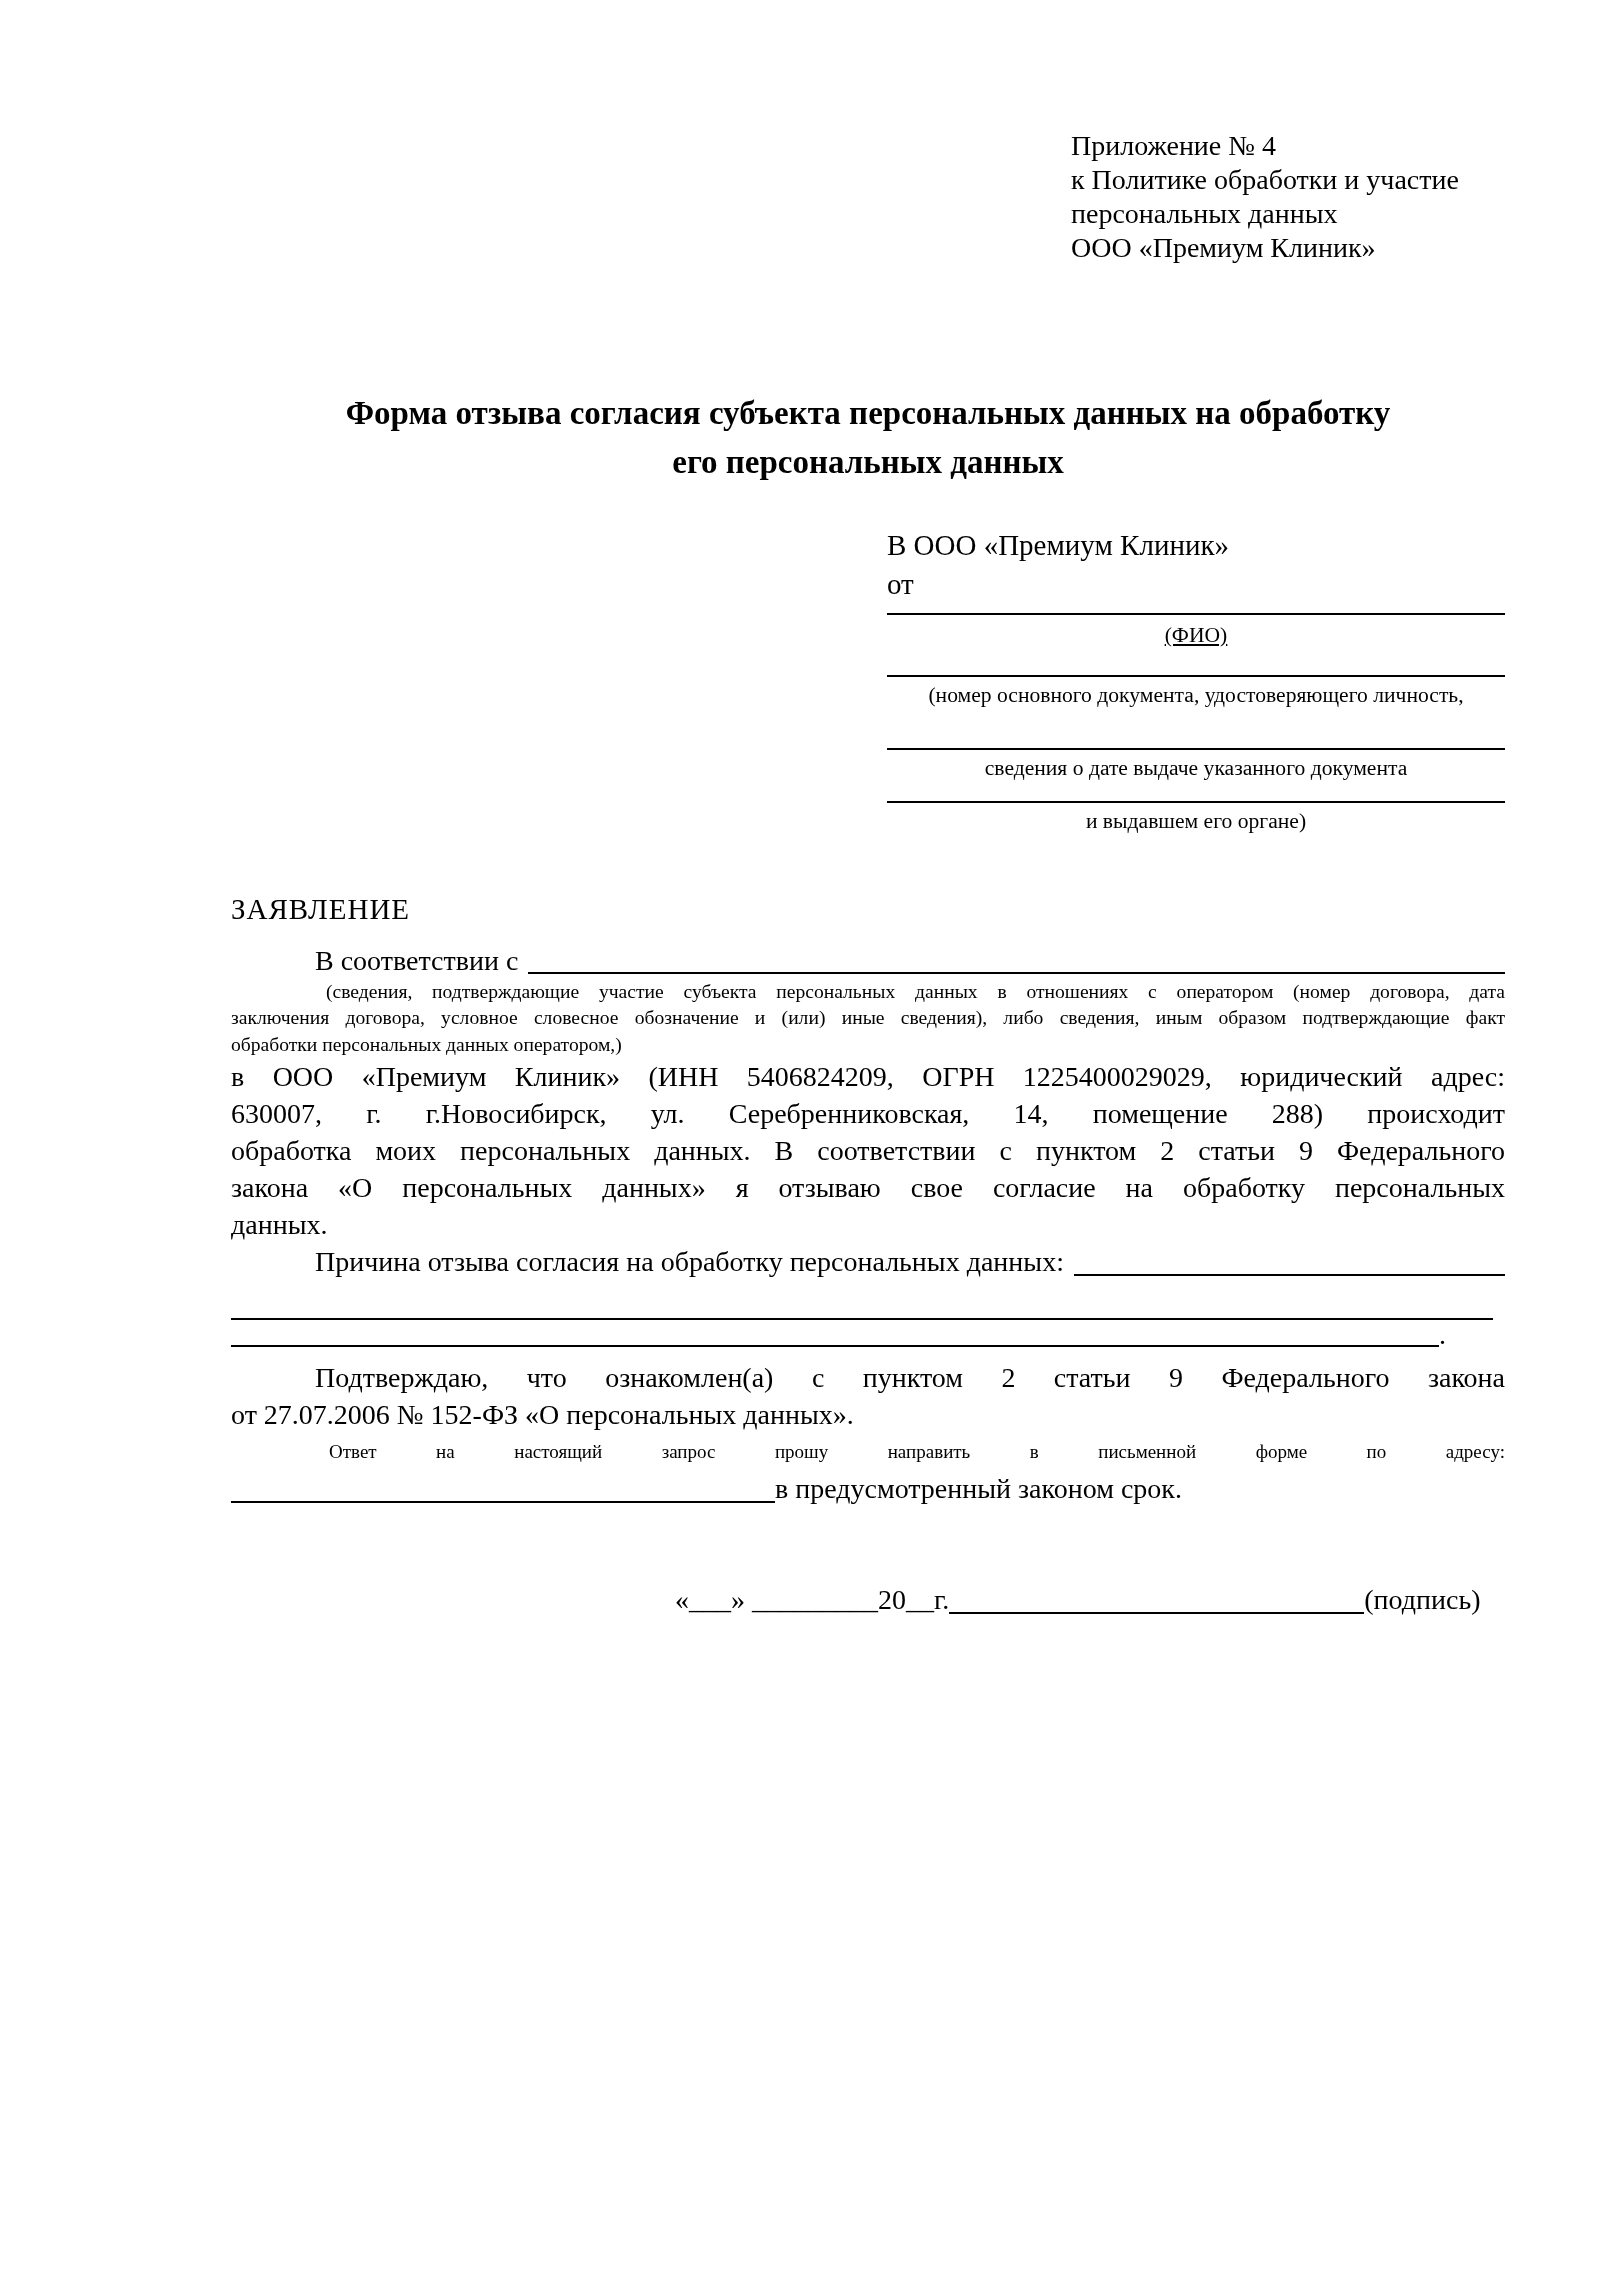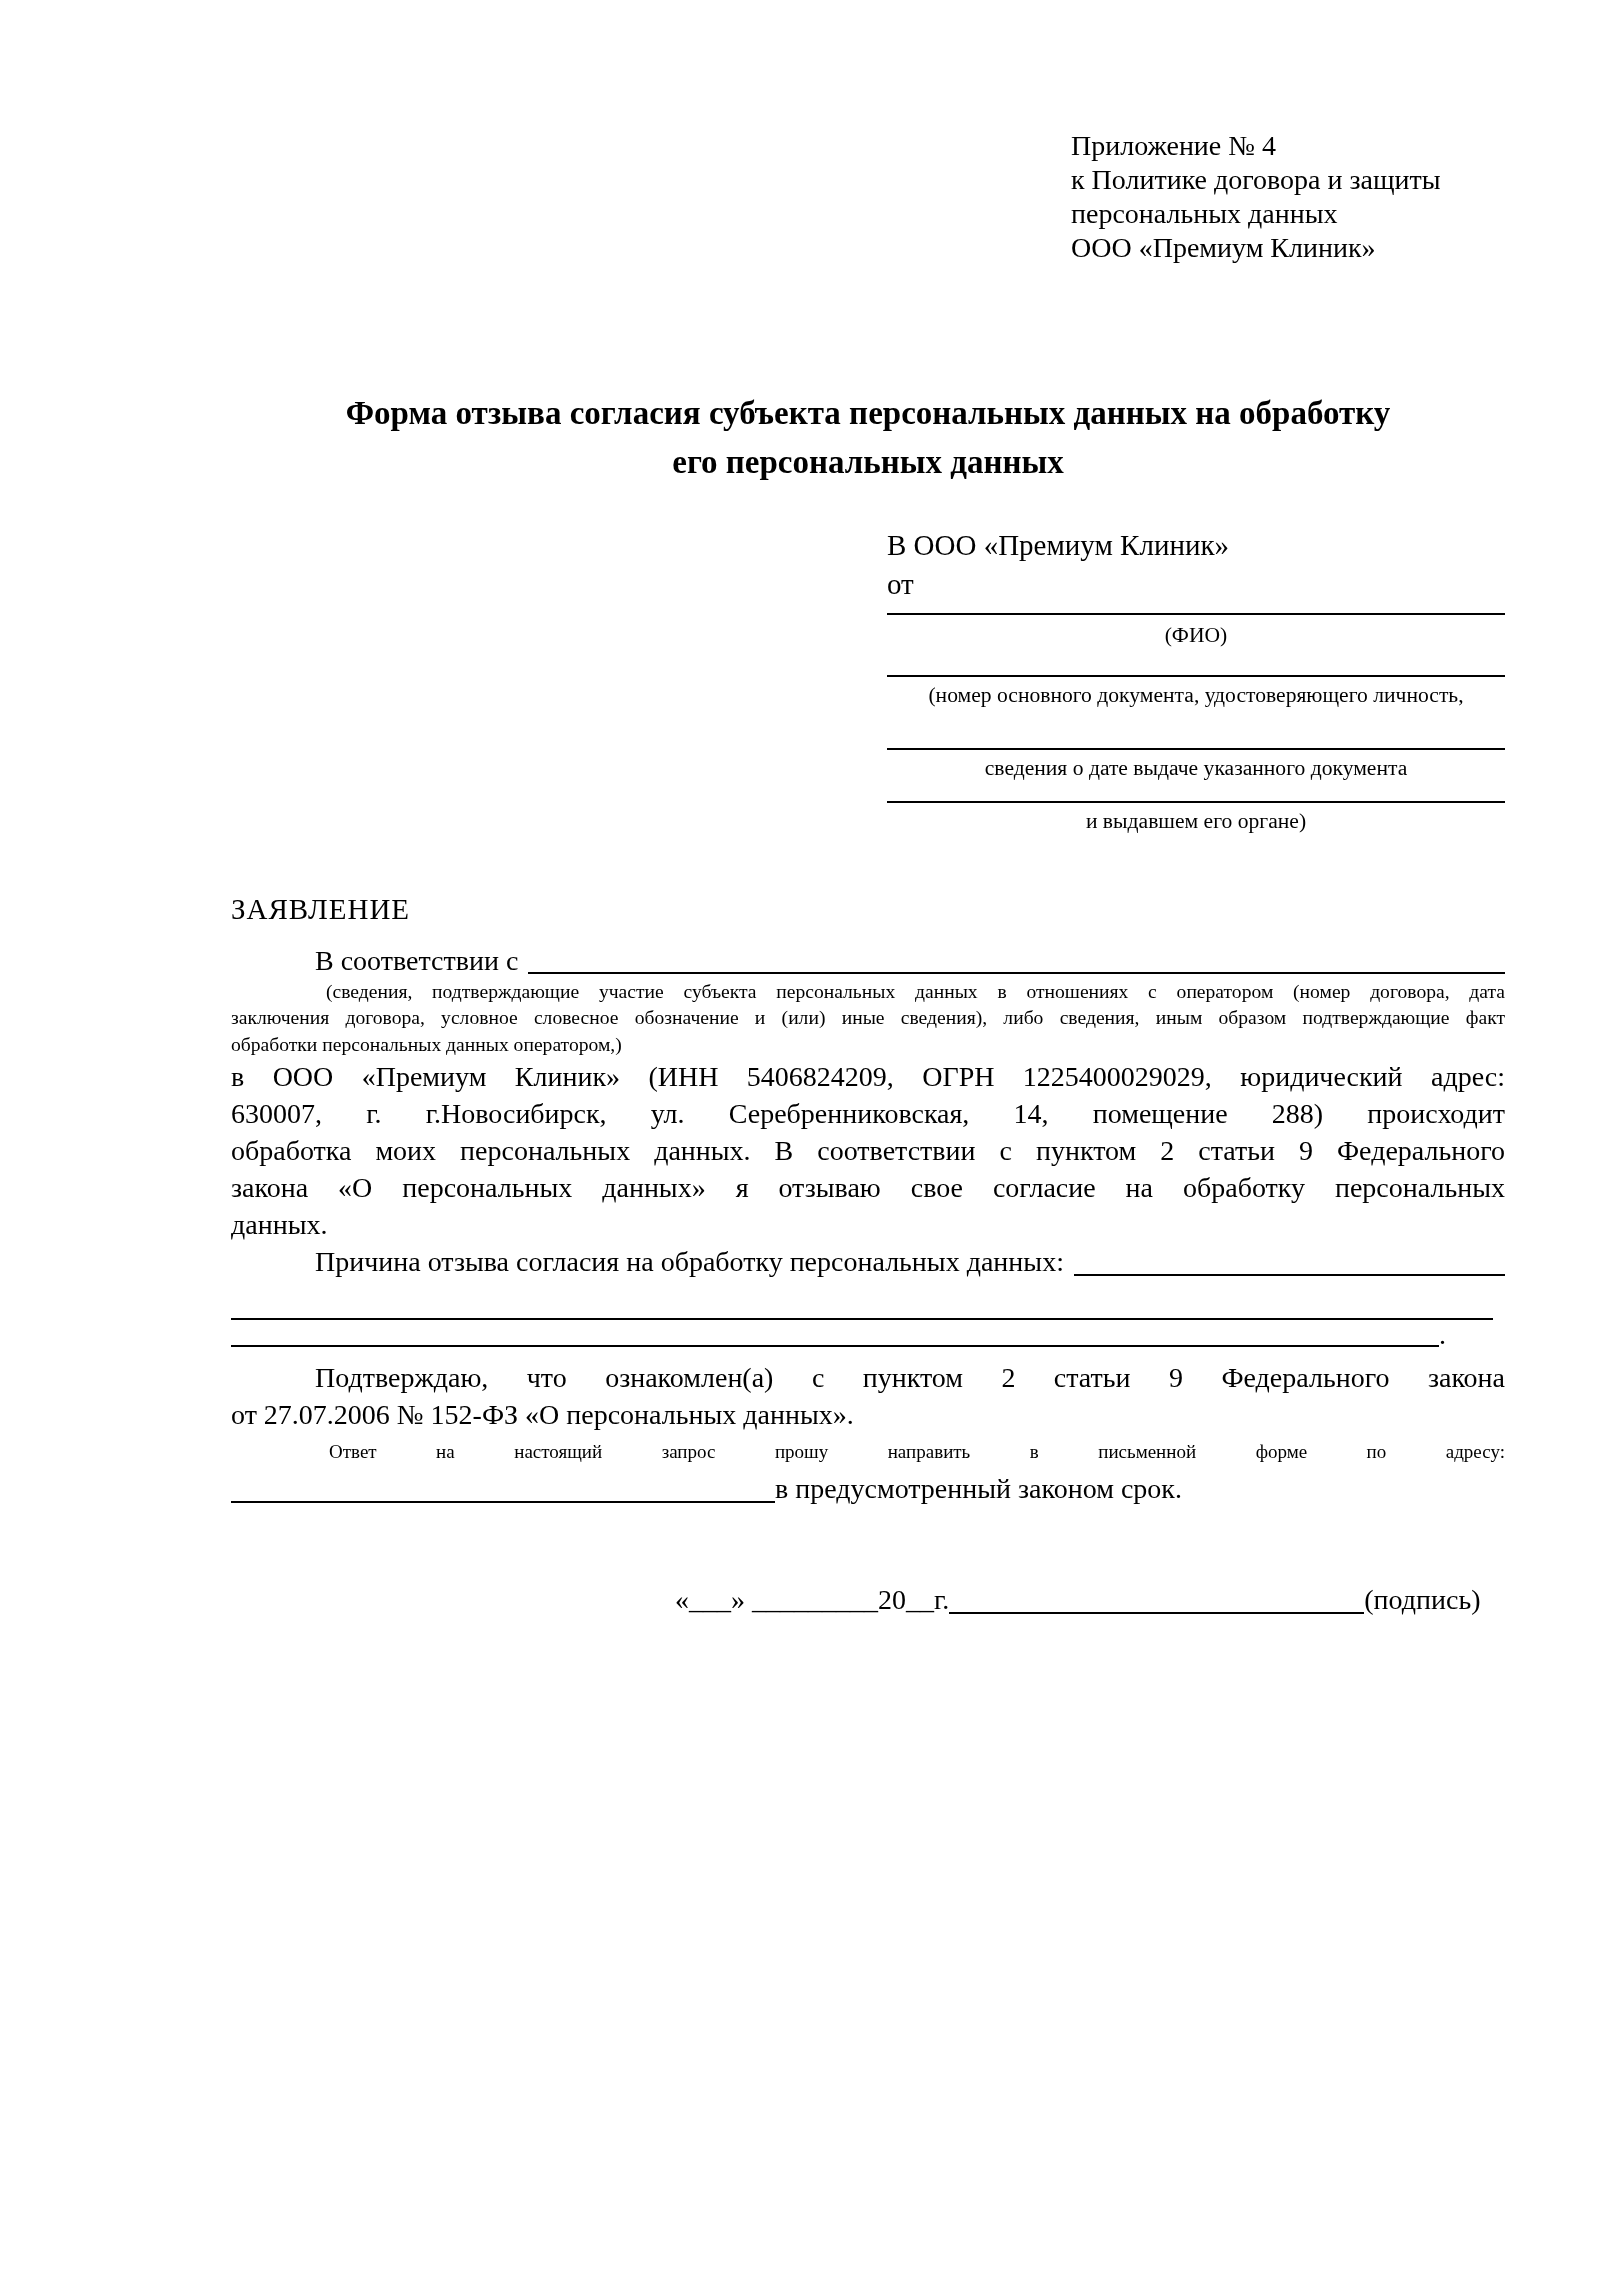--- a/index.html
+++ b/index.html
@@ -44,21 +44,21 @@
   .rule-fio   { margin-top: 8.8px; }
   .rule-doc   { margin-top: 27.4px; }
   .rule-date  { margin-top: 39px; }
   .rule-organ { margin-top: 19.6px; }
   .caption {
     margin-top: 5.9px;
     font-size: 21.6px;
     line-height: 25.5px;
     text-align: center;
   }
-  .caption-fio { margin-top: 7.8px; }
+  .caption-fio { margin-top: 7.8px; text-decoration: underline; }
 
   
   .heading {
     margin-top: 57px;
     font-size: 29px;
     line-height: 37px;
     letter-spacing: 1px;
     text-align: left;
   }
 
@@ -99,21 +99,21 @@
   .sig-rule { width: 415px; border-bottom: 2.9px solid #000; margin-bottom: 4.9px; }
 </style>
 </head>
 <body>
 
 <div class="page">
   <div class="content">
 
     <div class="appendix">
       <div>Приложение № 4</div>
-      <div>к Политике договора и защиты</div>
+      <div>к Политике обработки и участие</div>
       <div>персональных данных</div>
       <div>ООО «Премиум Клиник»</div>
     </div>
 
     <div class="title">
       <div>Форма отзыва согласия субъекта персональных данных на обработку</div>
       <div>его персональных данных</div>
     </div>
 
     <div class="addressee">

